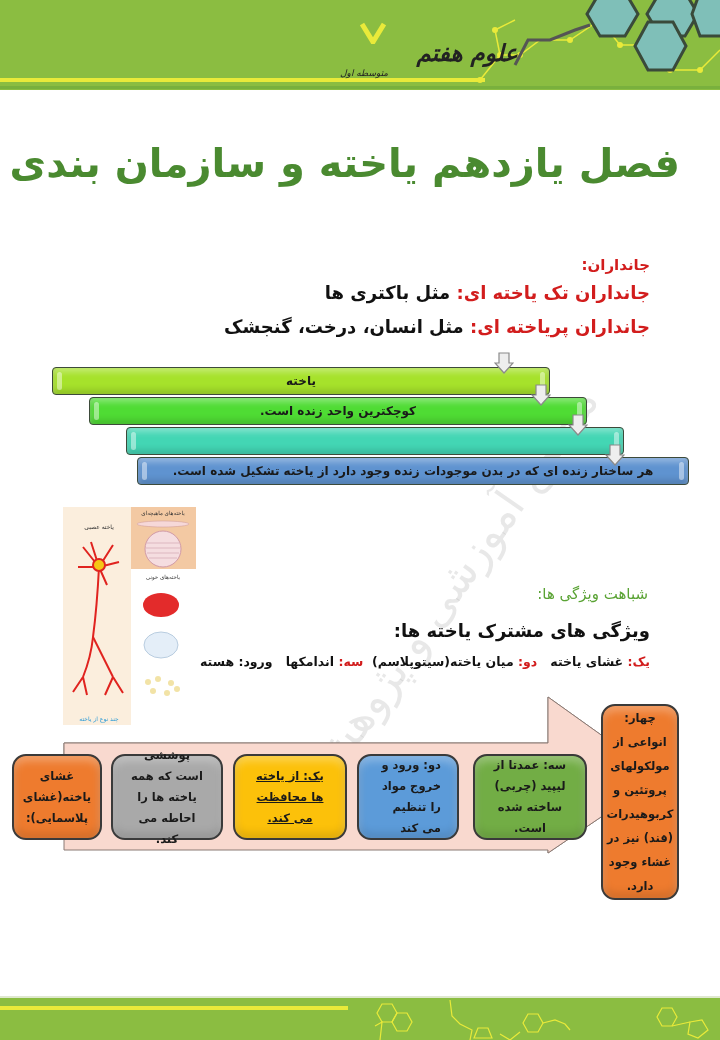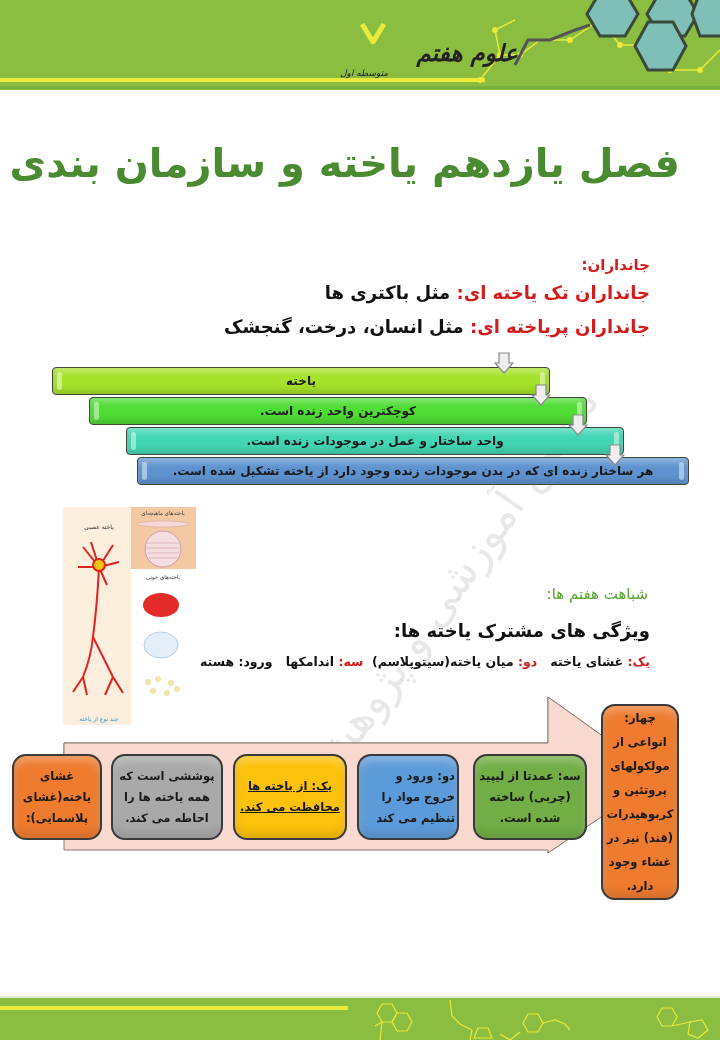--- a/index.html
+++ b/index.html
@@ -34,21 +34,21 @@
   .bar { position: absolute; height: 28px; border-radius: 4px; border: 1.5px solid #3d4a3a; box-shadow: inset 0 -4px 6px rgba(0,0,0,0.15), inset 0 4px 6px rgba(255,255,255,0.35); font-size: 12px; font-weight: bold; color: #1a1a1a; white-space: nowrap; direction: rtl; display: flex; align-items: center; justify-content: center; }
   .bar .lcap { position: absolute; left: 4px; top: 4px; width: 5px; height: 18px; border-radius: 3px; background: rgba(255,255,255,0.45); }
   .bar .rcap { position: absolute; right: 4px; top: 4px; width: 5px; height: 18px; border-radius: 3px; background: rgba(255,255,255,0.45); }
   .down-arrow { position: absolute; width: 20px; height: 22px; }
 
   
   .cell-img { position: absolute; left: 63px; top: 507px; width: 133px; height: 218px; background: #fbeedd; }
 
   
   .big-arrow { position: absolute; left: 62px; top: 695px; width: 600px; height: 160px; }
-  .card { position: absolute; border-radius: 14px; border: 2px solid #3a3a3a; display: flex; align-items: center; justify-content: center; text-align: center; font-size: 11.5px; font-weight: bold; line-height: 21px; color: #1a1a1a; direction: rtl; padding: 4px 2px; box-shadow: inset 0 -5px 8px rgba(0,0,0,0.12), inset 0 5px 8px rgba(255,255,255,0.3); }
+  .card { position: absolute; border-radius: 14px; border: 2px solid #3a3a3a; display: flex; align-items: center; justify-content: center; text-align: center; font-size: 11.5px; font-weight: bold; line-height: 21px; color: #1a1a1a; direction: rtl; padding: 4px 16px; box-shadow: inset 0 -5px 8px rgba(0,0,0,0.12), inset 0 5px 8px rgba(255,255,255,0.3); }
 
   
   .watermark { position: absolute; left: 160px; top: 300px; width: 560px; height: 620px; pointer-events: none; }
 </style>
 </head>
 <body>
 
 <div class="header">
   <div class="hline"></div>
   <div class="hline2"></div>
@@ -104,21 +104,20 @@
   <span>یاخته</span>
 </div>
 <div class="bar" style="left:89px; top:397px; width:498px; background:#4fdc34;">
   <span class="lcap"></span>
     <span class="rcap"></span>
   <span>کوچکترین واحد زنده است.</span>
 </div>
 <div class="bar" style="left:126px; top:427px; width:498px; background:#43d6b4;">
   <span class="lcap"></span>
     <span class="rcap"></span>
-  <span>واحد ساختار و عمل در موجودات زنده است.</span>
 </div>
 <div class="bar" style="left:137px; top:457px; width:552px; background:#5f93d0;">
   <span class="lcap"></span>
     <span class="rcap"></span>
   <span>هر ساختار زنده ای که در بدن موجودات زنده وجود دارد از یاخته تشکیل شده است.</span>
 </div>
 
 <svg class="down-arrow" style="left:494px; top:352px;" viewBox="0 0 20 22">
     <polygon points="5,1 15,1 15,11 19,11 10,21 1,11 5,11" fill="#eeeeee" stroke="#8a8a8a" stroke-width="1.2"></polygon>
   </svg>
@@ -165,21 +164,21 @@
         <circle cx="95" cy="172" r="3"></circle>
         <circle cx="108" cy="176" r="3"></circle>
         <circle cx="90" cy="184" r="3"></circle>
         <circle cx="104" cy="186" r="3"></circle>
         <circle cx="114" cy="182" r="3"></circle>
       </g>
     <text x="36" y="214" font-size="6" fill="#2a9ad6" text-anchor="middle" font-family="DejaVu Sans, sans-serif">چند نوع از یاخته</text>
   </svg>
 </div>
 
-<div class="section green-h" style="top:585px; right:72px;">شباهت هفتم ها:</div>
+<div class="section green-h" style="top:585px; right:72px;">شباهت ویژگی ها:</div>
 <div class="section" style="top:620px;">ویژگی های مشترک یاخته ها:</div>
 <div class="section" style="top:654px; font-size:12.5px;">
   <span class="red">یک:</span><span> غشای یاخته</span>&nbsp;&nbsp;
   <span class="red">دو:</span><span> میان یاخته(سیتوپلاسم)</span>&nbsp;
   <span class="red">سه:</span><span> اندامکها</span>&nbsp;&nbsp;
   <span>ورود:</span><span> هسته</span>
 </div>
 
 <svg class="big-arrow" viewBox="0 0 600 160">
   <polygon points="2,48 486,48 486,2 598,82 486,158 486,115 2,115" transform="translate(0,0)" fill="#f9d9cf" stroke="#8a7a74" stroke-width="1"></polygon>

